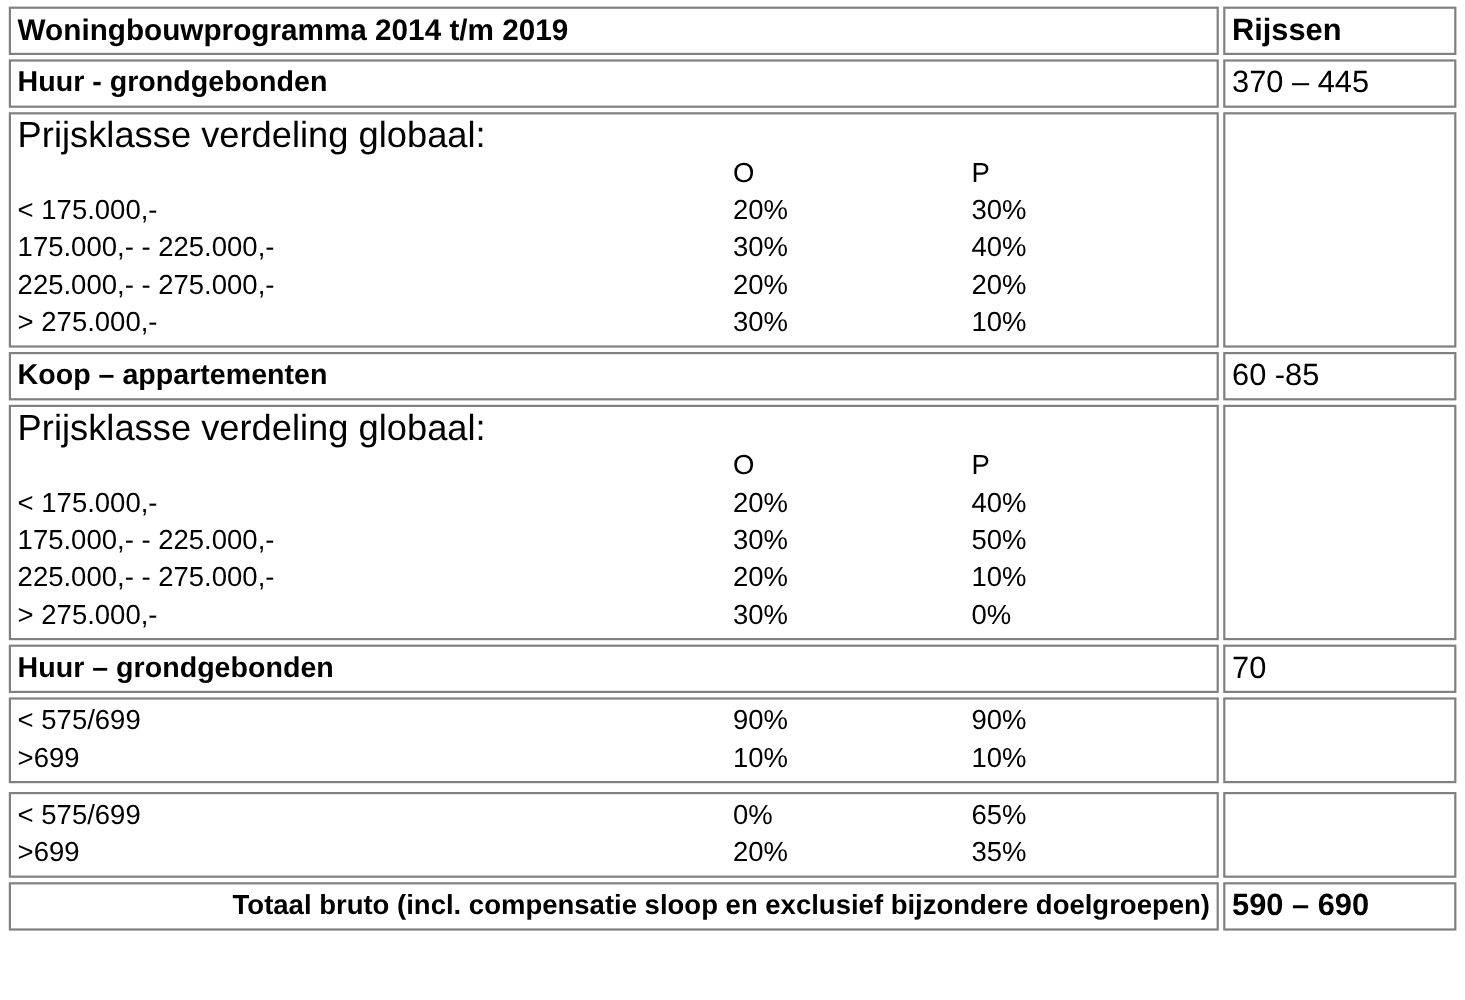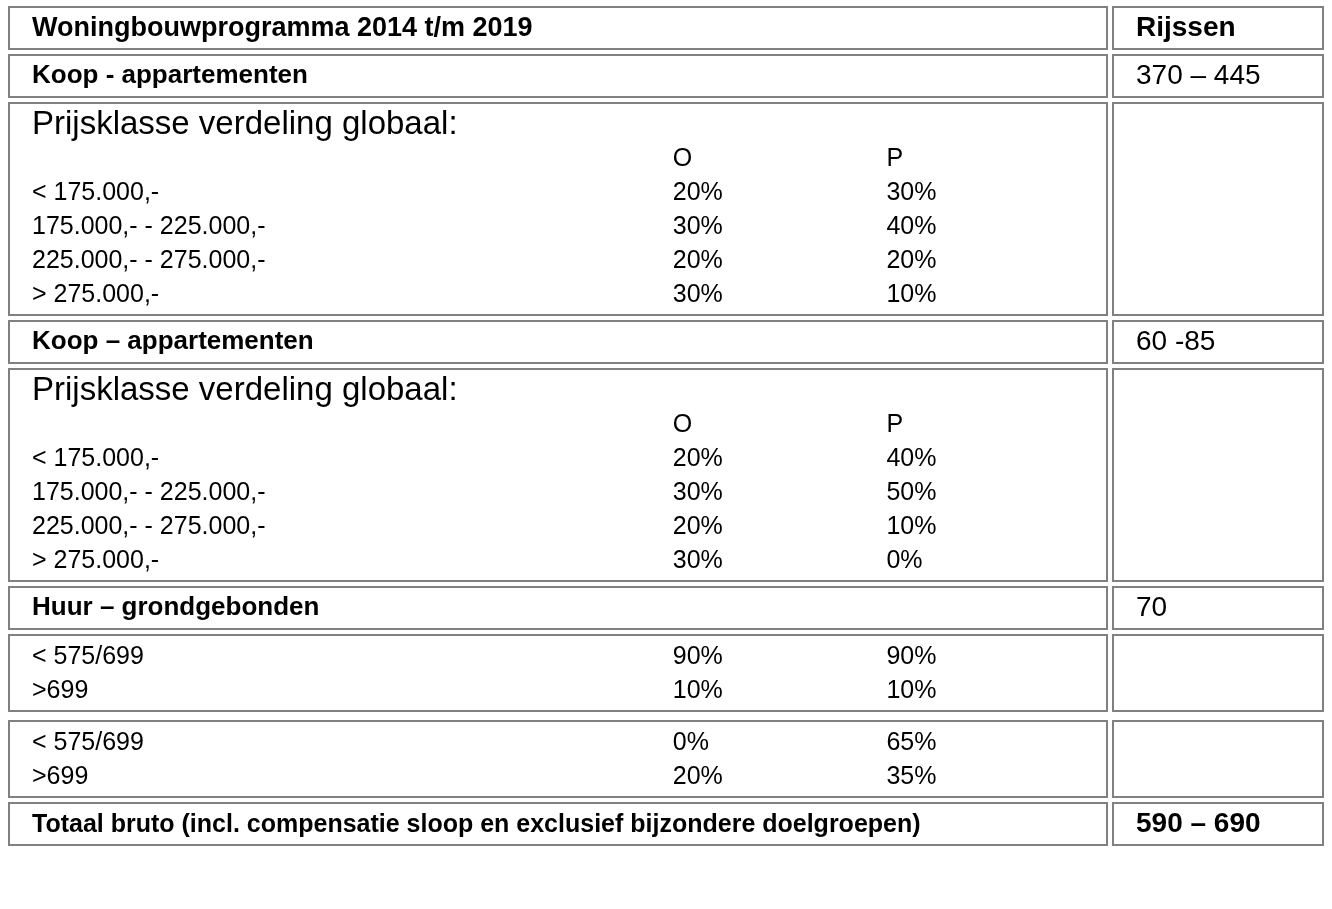--- a/index.html
+++ b/index.html
@@ -21,21 +21,21 @@
     padding: 6px 8px 6px 8px;
   }
   .row {
     display: flex;
     width: 1316px;
     margin-bottom: 4px;
   }
   .cell {
     border: 2px solid #808080;
     box-sizing: border-box;
-    padding: 2px 6px 4px 22px;
+    padding: 2px 6px 4px 6px;
     background: #ffffff;
   }
   .cell-main {
     width: 1100px;
     margin-right: 4px;
   }
   .cell-side {
     width: 212px;
   }
   .title-text {
@@ -56,20 +56,21 @@
     white-space: nowrap;
   }
   .side-text.bold {
     font-weight: bold;
   }
   .total-text {
     font-size: 25px;
     font-weight: bold;
     line-height: 34px;
     white-space: nowrap;
+    text-align: right;
   }
   .price-table {
     width: 100%;
     border-collapse: collapse;
   }
   .price-table td {
     padding: 0;
     font-size: 25px;
     line-height: 34px;
     white-space: nowrap;
@@ -92,21 +93,21 @@
     <div class="cell cell-main">
       <div class="title-text">Woningbouwprogramma 2014 t/m 2019</div>
     </div>
     <div class="cell cell-side">
       <div class="side-text bold">Rijssen</div>
     </div>
   </div>
 
   <div class="row">
     <div class="cell cell-main">
-      <div class="head-text">Koop - appartementen</div>
+      <div class="head-text">Huur - grondgebonden</div>
     </div>
     <div class="cell cell-side">
       <div class="side-text">370 – 445</div>
     </div>
   </div>
 
   <div class="row">
     <div class="cell cell-main">
       <div class="sub-caption">Prijsklasse verdeling globaal:</div>
       <table class="price-table">

